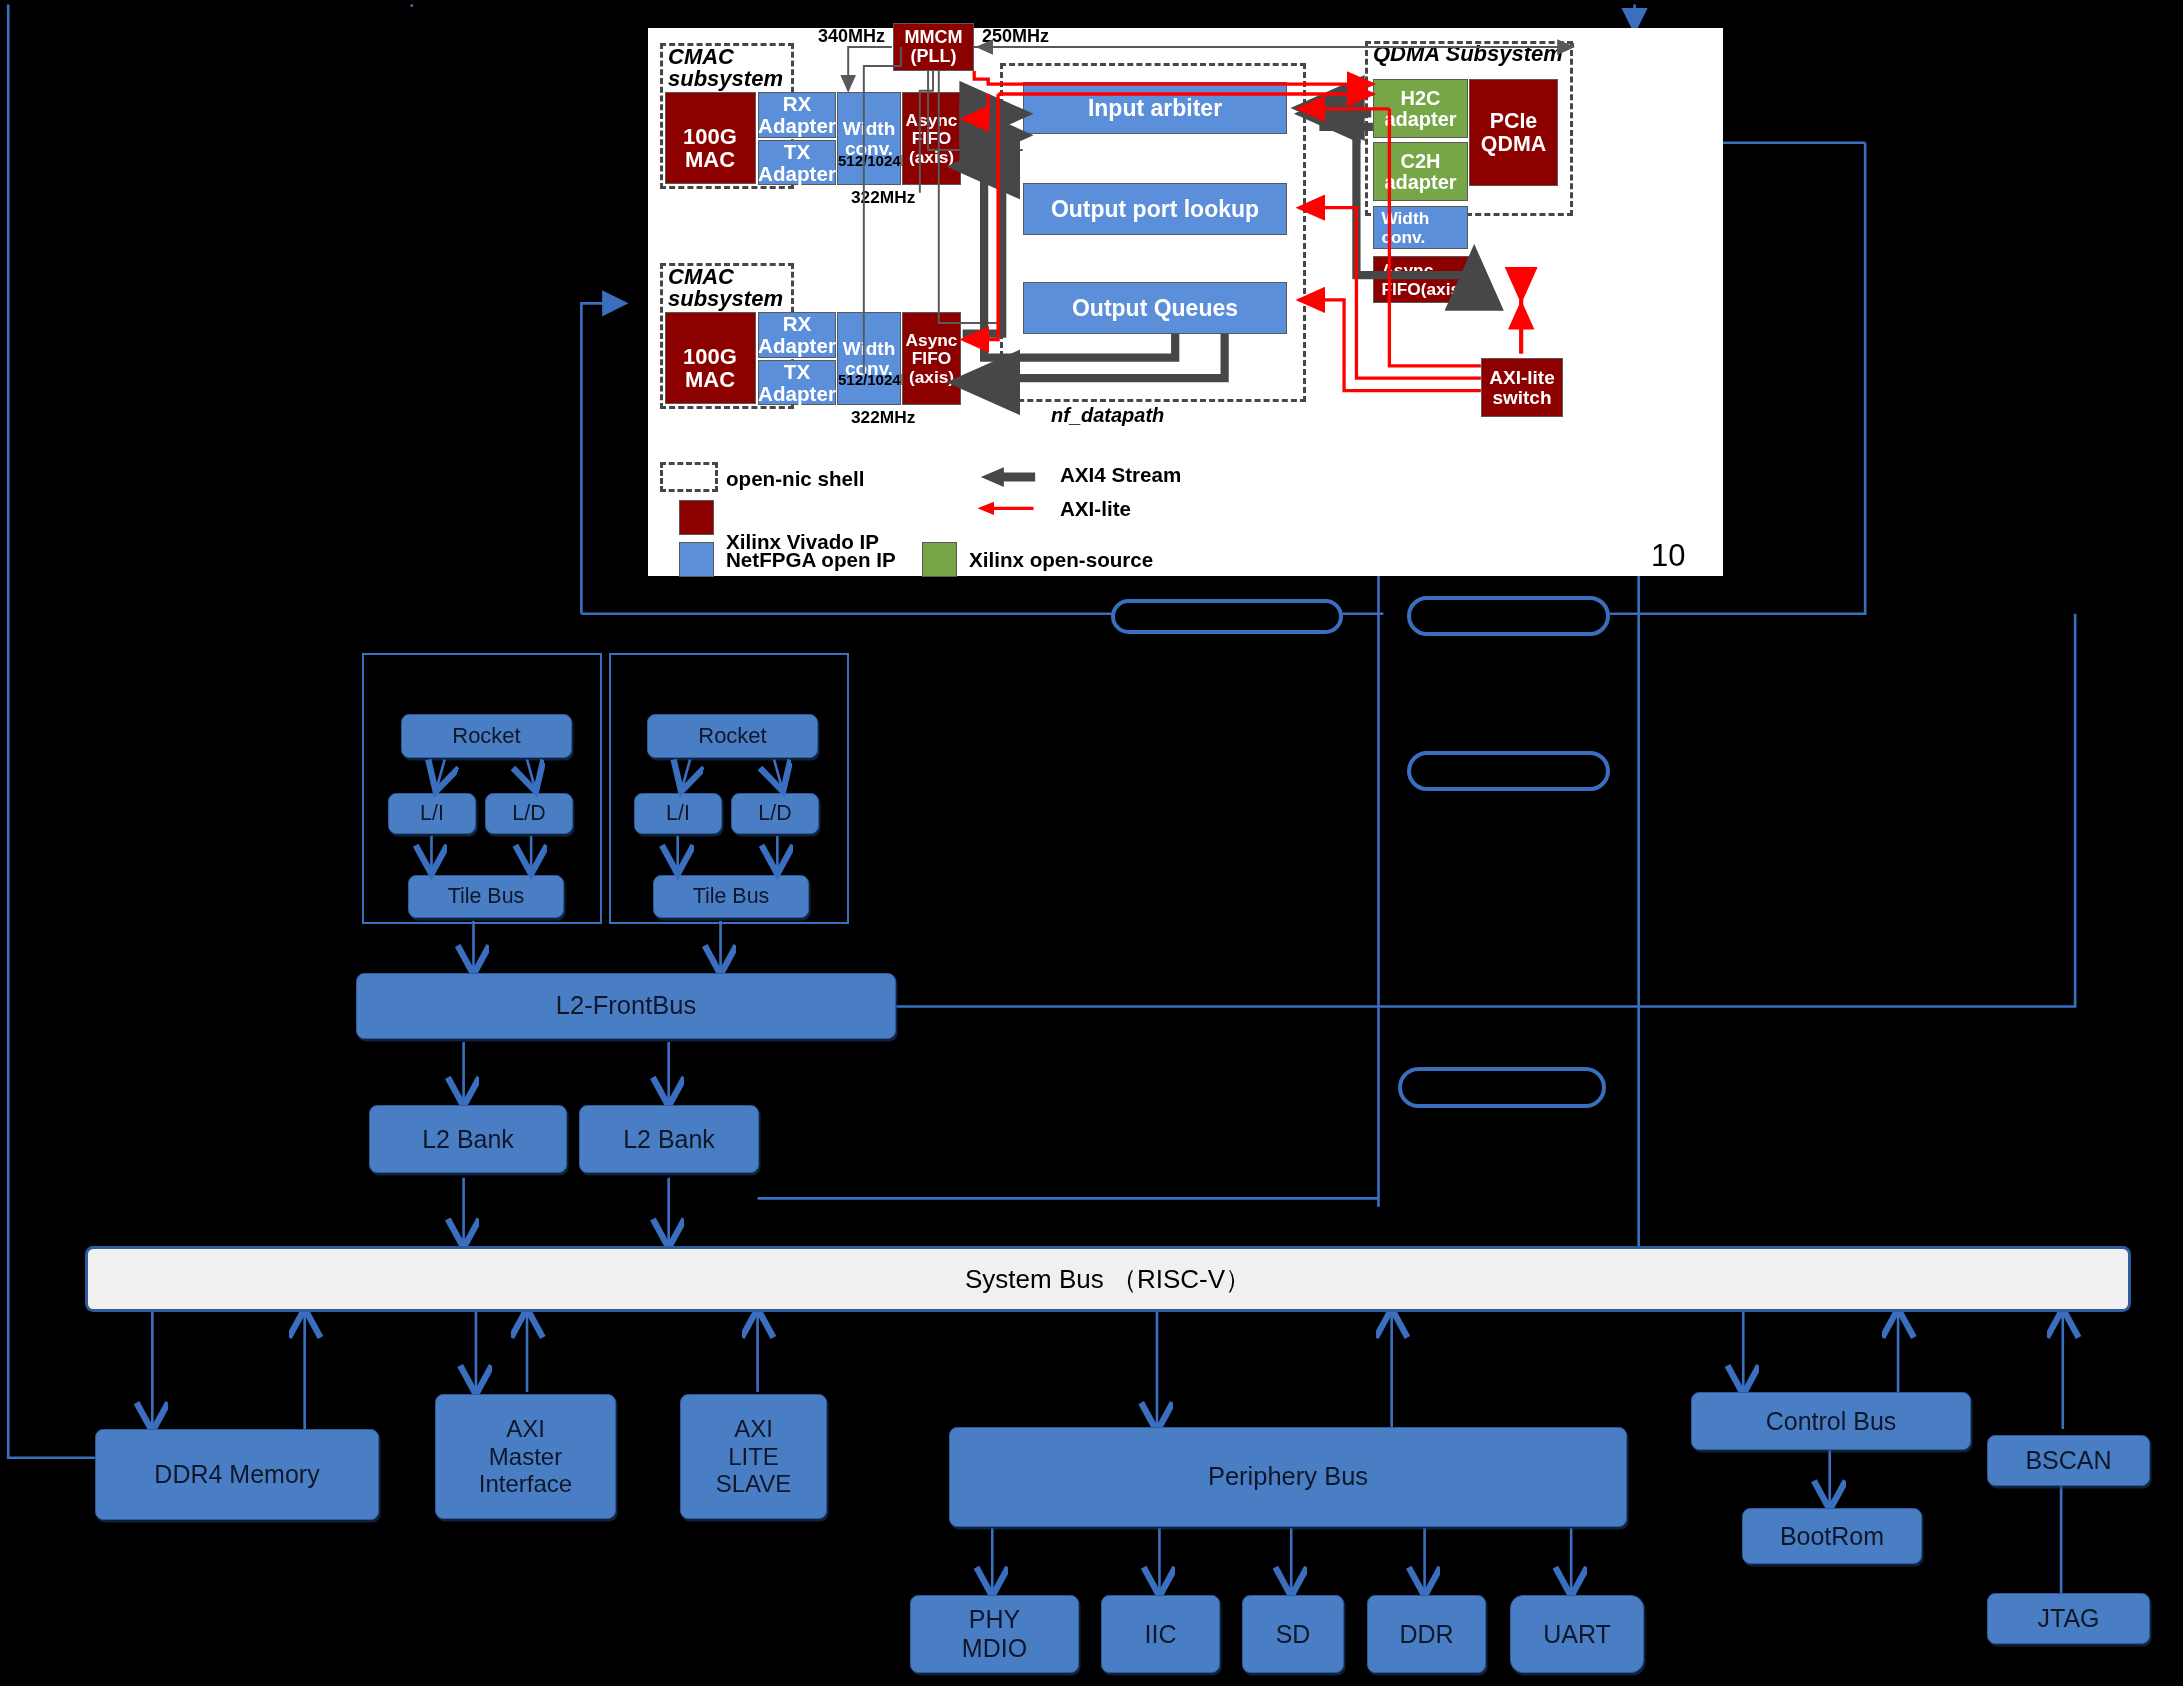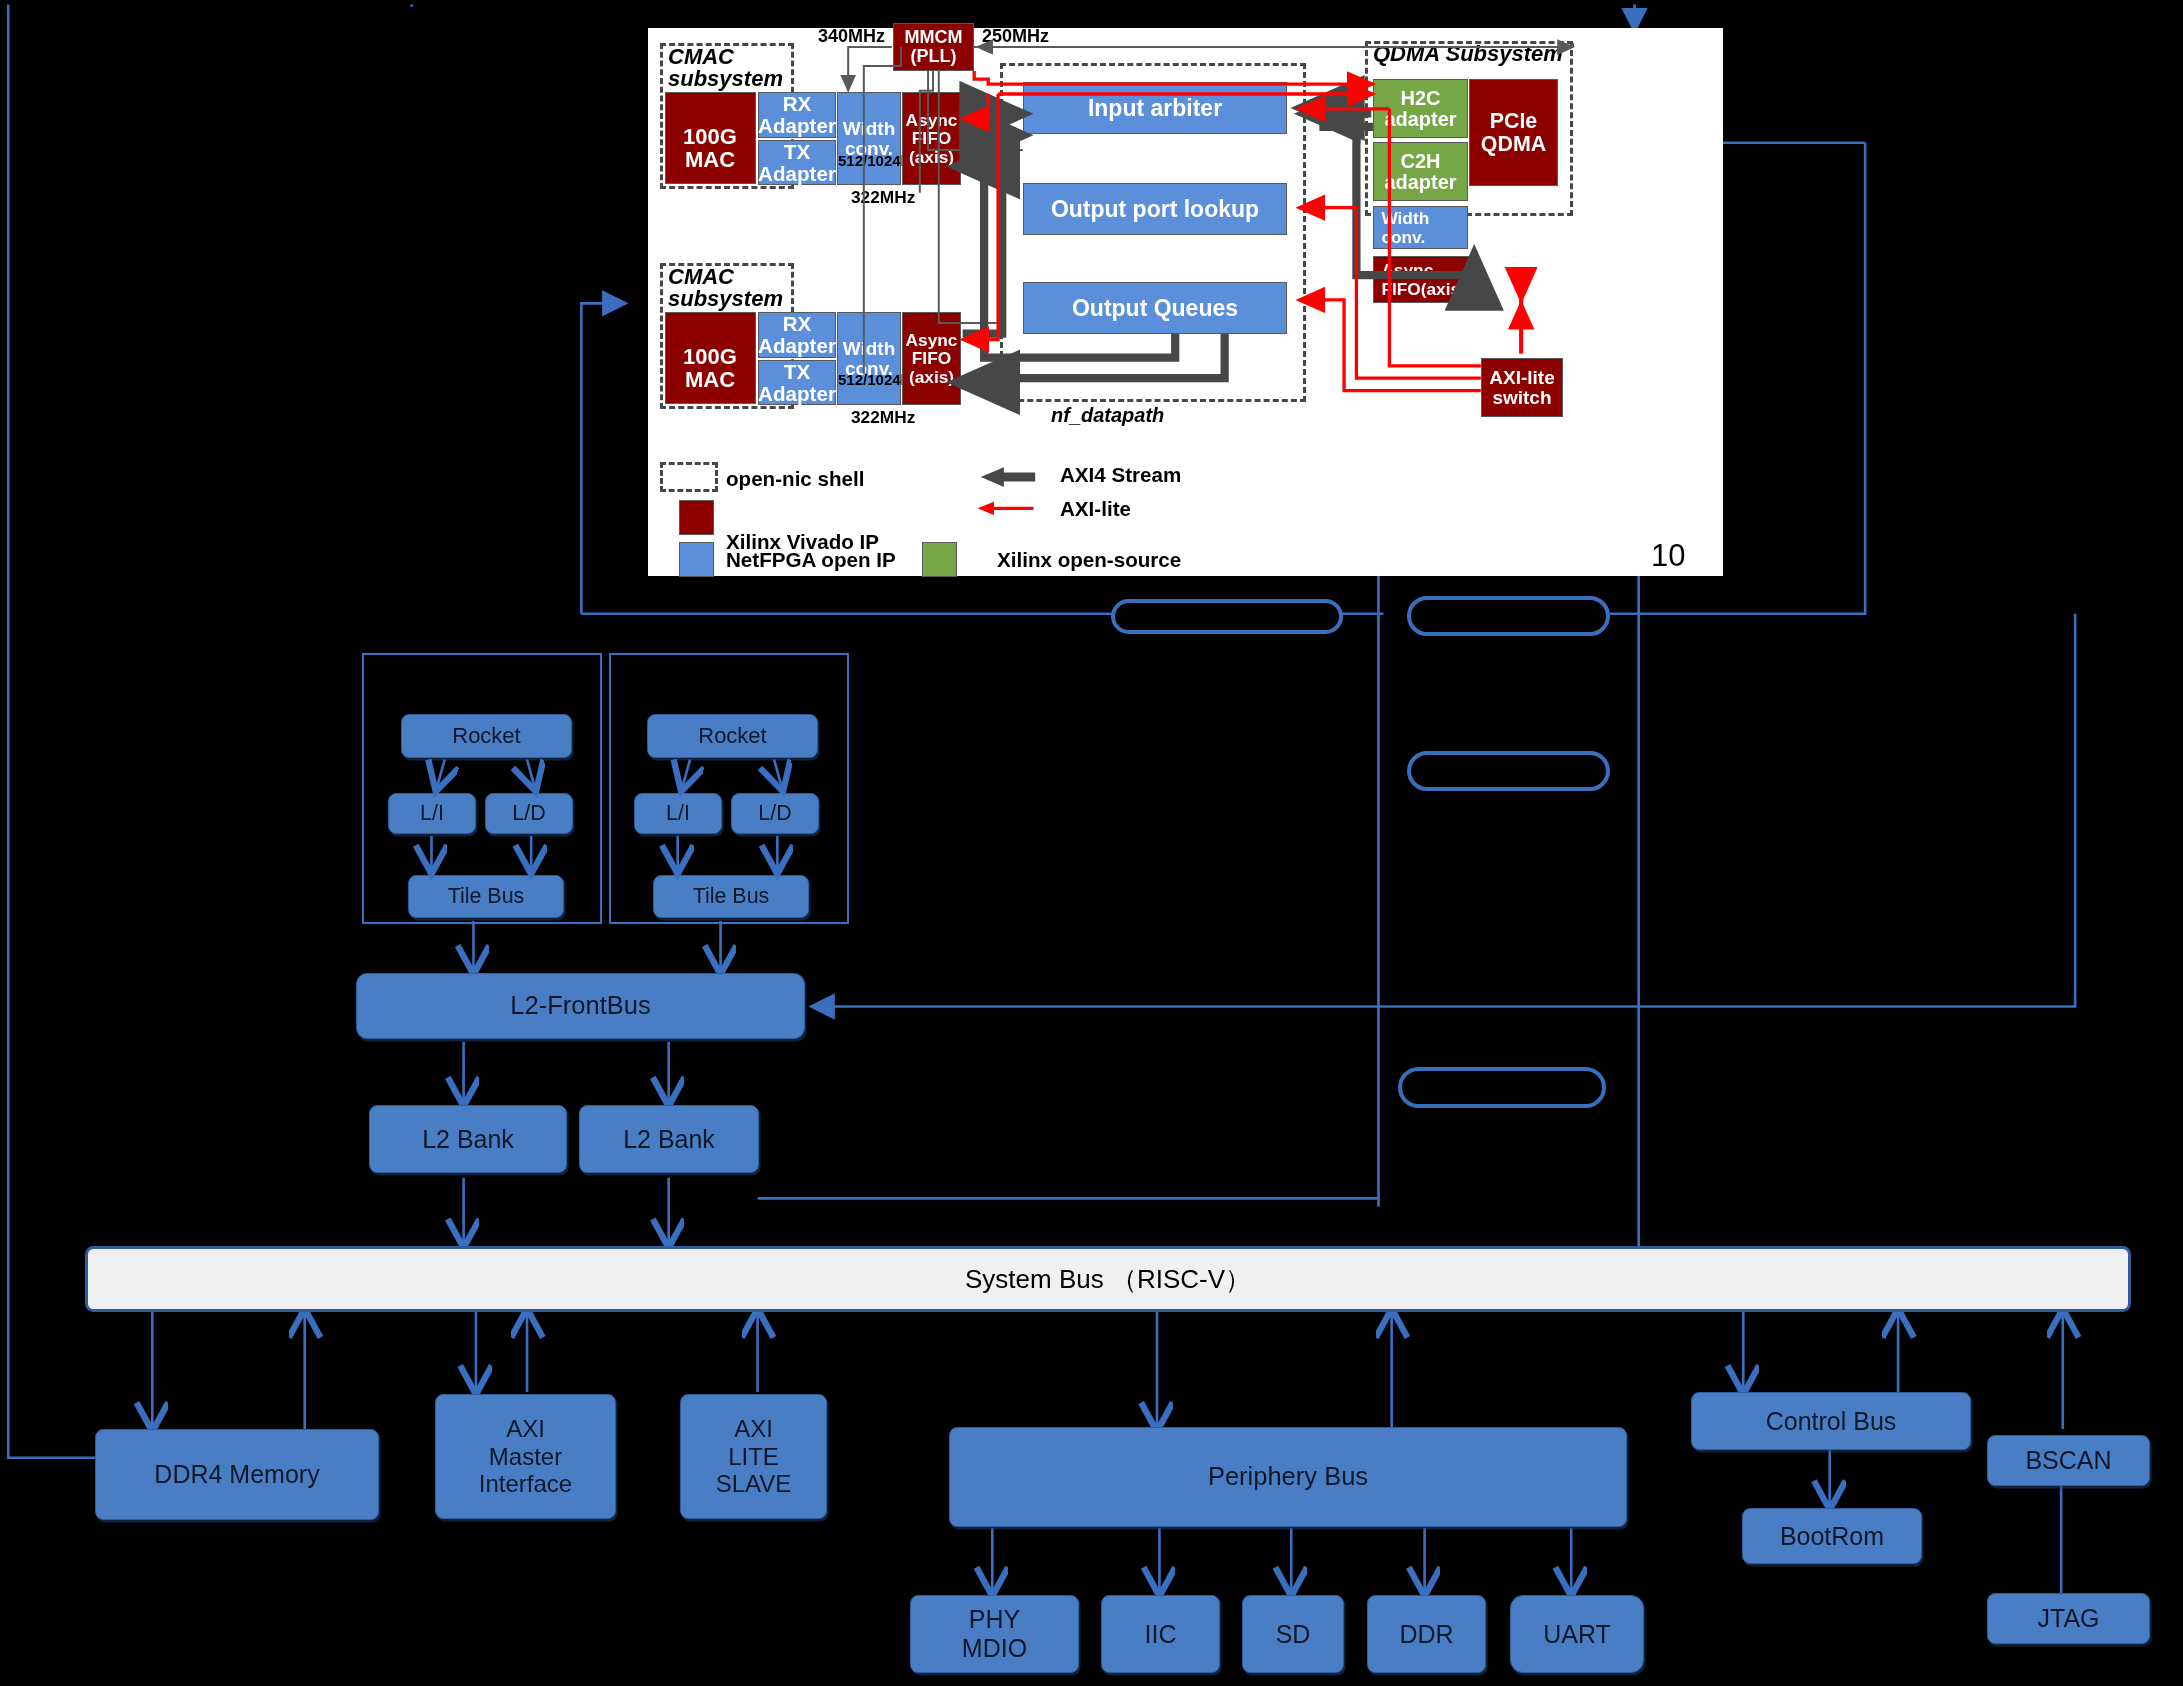--- a/index.html
+++ b/index.html
@@ -313,21 +313,21 @@
   <div class="lg-dash" style="left:11.5px;top:434px;width:58px;height:30px;"></div>
   <div class="lg-tx" style="left:78px;top:439px;">open-nic shell</div>
 
   <div class="lg-sw red" style="left:31px;top:472px;width:33px;height:33px;background:#8c0000;"></div>
   <div class="lg-tx" style="left:78px;top:502px;">Xilinx Vivado IP</div>
 
   <div class="lg-sw blue" style="left:31px;top:514px;width:33px;height:33px;background:#5b8fd9;"></div>
   <div class="lg-tx" style="left:78px;top:520px;">NetFPGA open IP</div>
 
   <div class="lg-sw green" style="left:274px;top:514px;width:33px;height:33px;background:#76a646;"></div>
-  <div class="lg-tx" style="left:321px;top:520px;margin-left:28px;">Xilinx open-source</div>
+  <div class="lg-tx" style="left:321px;top:520px;">Xilinx open-source</div>
 
   <div class="lg-tx" style="left:412px;top:435px;">AXI4 Stream</div>
   <div class="lg-tx" style="left:412px;top:469px;">AXI-lite</div>
 
   <svg class="ov" style="width:1075px;height:548px;" viewBox="0 0 1305 665" width="1075" height="548">
     <g>
       <path d="M430,545 L470,545" stroke="#474747" stroke-width="11" fill="none"></path>
       <path d="M404,545 L432,533 L432,557 Z" fill="#474747"></path>
       <path d="M418,583 L468,583" stroke="#ff0000" stroke-width="4" fill="none"></path>
       <path d="M400,583 L420,575 L420,591 Z" fill="#ff0000"></path>
@@ -358,21 +358,21 @@
     <path d="M640,922 L650,958" marker-end="url(#blueopen)"></path>
     <path d="M524,1015 L524,1058" marker-end="url(#blueopen)"></path>
     <path d="M645,1015 L645,1058" marker-end="url(#blueopen)"></path>
     <path d="M838,922 L828,958" marker-end="url(#blueopen)"></path>
     <path d="M940,922 L950,958" marker-end="url(#blueopen)"></path>
     <path d="M823,1015 L823,1058" marker-end="url(#blueopen)"></path>
     <path d="M944,1015 L944,1058" marker-end="url(#blueopen)"></path>
   </g>
 </svg>
 
-<div class="rb" style="left:356px;top:973px;width:449px;height:66px;font-size:25.5px;border-radius:11px;">L2-FrontBus</div>
+<div class="rb" style="left:356px;top:973px;width:540px;height:66px;font-size:25.5px;">L2-FrontBus</div>
 <div class="rb" style="left:369px;top:1105px;width:198px;height:68px;font-size:25px;">L2 Bank</div>
 <div class="rb" style="left:579px;top:1105px;width:180px;height:68px;font-size:25px;">L2 Bank</div>
 
 <div class="sysbus" style="left:85px;top:1246px;width:2046px;height:66px;font-size:26px;">
   <span>System Bus （RISC-V）</span>
 </div>
 
 <div class="rb" style="left:95px;top:1429px;width:284px;height:91px;font-size:25px;">DDR4 Memory</div>
 
 <div class="rb" style="left:435px;top:1394px;width:181px;height:125px;font-size:24px;">

